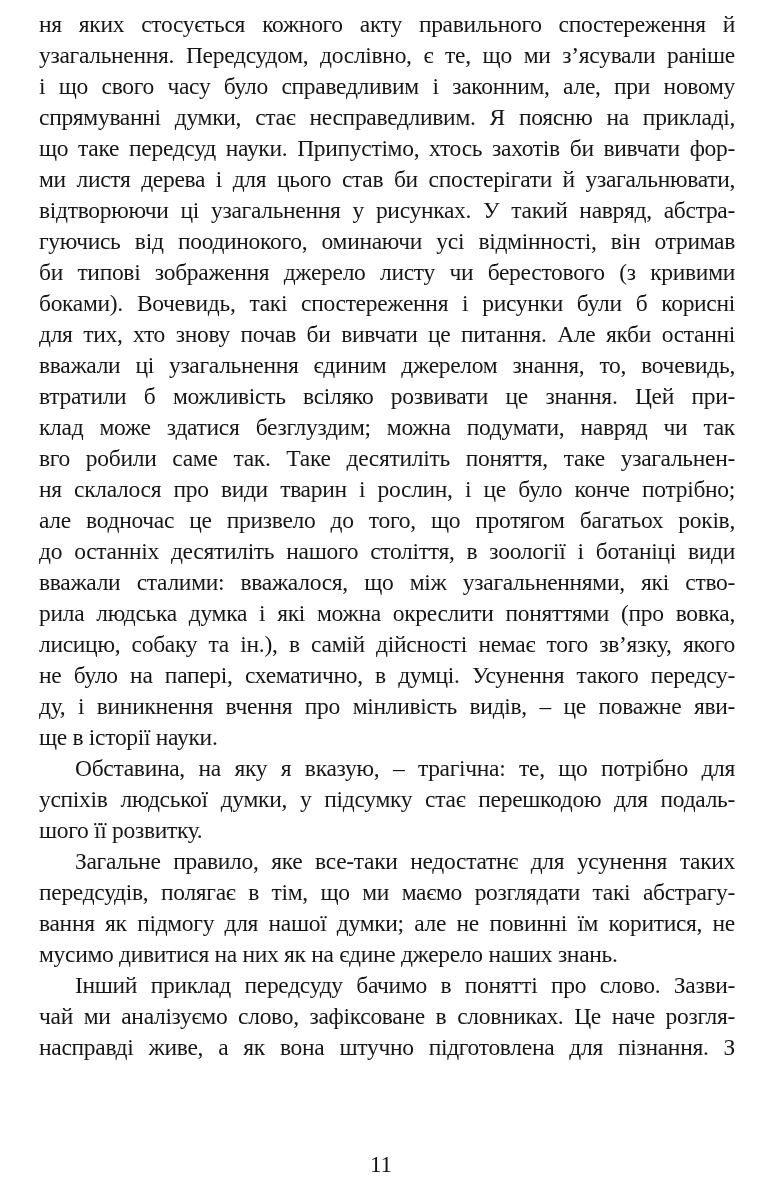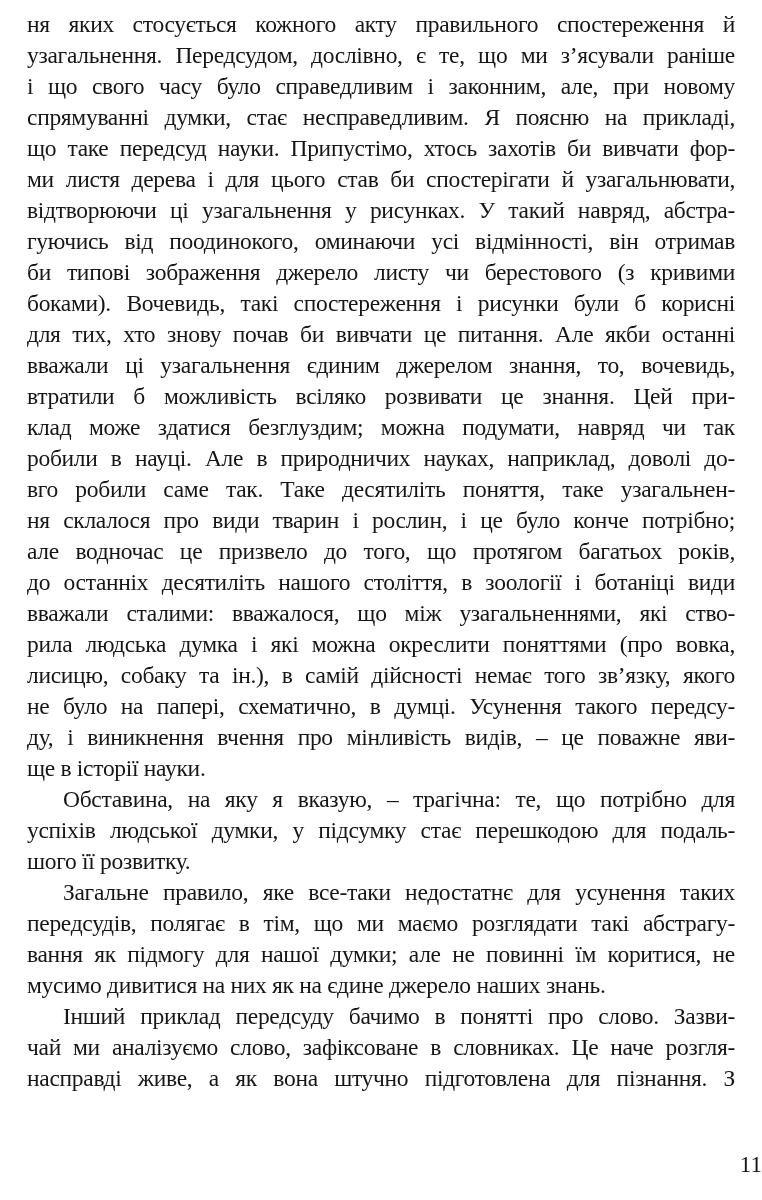--- a/index.html
+++ b/index.html
@@ -23,33 +23,34 @@
     width: 708px;
     font-size: 23.5px;
     line-height: 31px;
     letter-spacing: -0.3px;
   }
   .line {
     text-align: justify;
     text-align-last: justify;
     height: 31px;
     overflow: hidden;
+    margin-left: 12px;
   }
   .line.no-fill {
     text-align-last: left;
   }
   .line.indent {
     text-indent: 36px;
   }
   .page-number {
     position: absolute;
     left: 0;
     top: 1150px;
     width: 762px;
-    text-align: right;
+    text-align: center;
     font-size: 23px;
     line-height: 30px;
     color: #161616;
   }
 </style>
 </head>
 <body>
 
 <div class="page">
   <div class="text-block">
@@ -60,21 +61,20 @@
       <div class="line">що таке передсуд науки. Припустімо, хтось захотів би вивчати фор-</div>
       <div class="line">ми листя дерева і для цього став би спостерігати й узагальнювати,</div>
       <div class="line">відтворюючи ці узагальнення у рисунках. У такий навряд, абстра-</div>
       <div class="line">гуючись від поодинокого, оминаючи усі відмінності, він отримав</div>
       <div class="line">би типові зображення джерело листу чи берестового (з кривими</div>
       <div class="line">боками). Вочевидь, такі спостереження і рисунки були б корисні</div>
       <div class="line">для тих, хто знову почав би вивчати це питання. Але якби останні</div>
       <div class="line">вважали ці узагальнення єдиним джерелом знання, то, вочевидь,</div>
       <div class="line">втратили б можливість всіляко розвивати це знання. Цей при-</div>
       <div class="line">клад може здатися безглуздим; можна подумати, навряд чи так</div>
-      <div class="line">робили в науці. Але в природничих науках, наприклад, доволі до-</div>
       <div class="line">вго робили саме так. Таке десятиліть поняття, таке узагальнен-</div>
       <div class="line">ня склалося про види тварин і рослин, і це було конче потрібно;</div>
       <div class="line">але водночас це призвело до того, що протягом багатьох років,</div>
       <div class="line">до останніх десятиліть нашого століття, в зоології і ботаніці види</div>
       <div class="line">вважали сталими: вважалося, що між узагальненнями, які ство-</div>
       <div class="line">рила людська думка і які можна окреслити поняттями (про вовка,</div>
       <div class="line">лисицю, собаку та ін.), в самій дійсності немає того зв’язку, якого</div>
       <div class="line">не було на папері, схематично, в думці. Усунення такого передсу-</div>
       <div class="line">ду, і виникнення вчення про мінливість видів, – це поважне яви-</div>
       <div class="line no-fill">ще в історії науки.</div>

